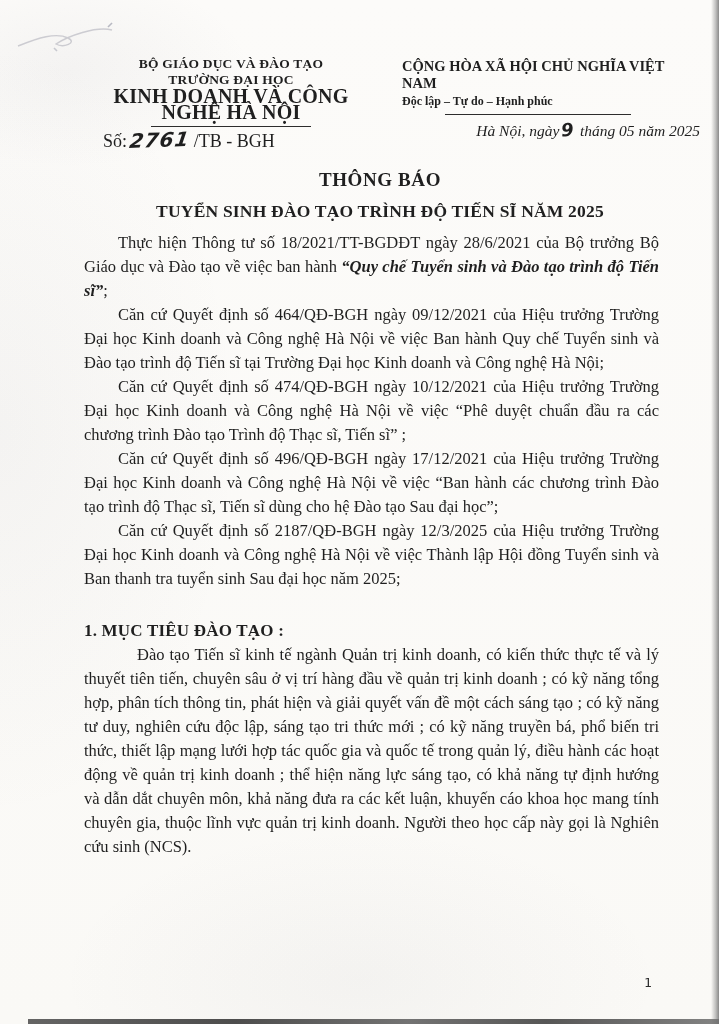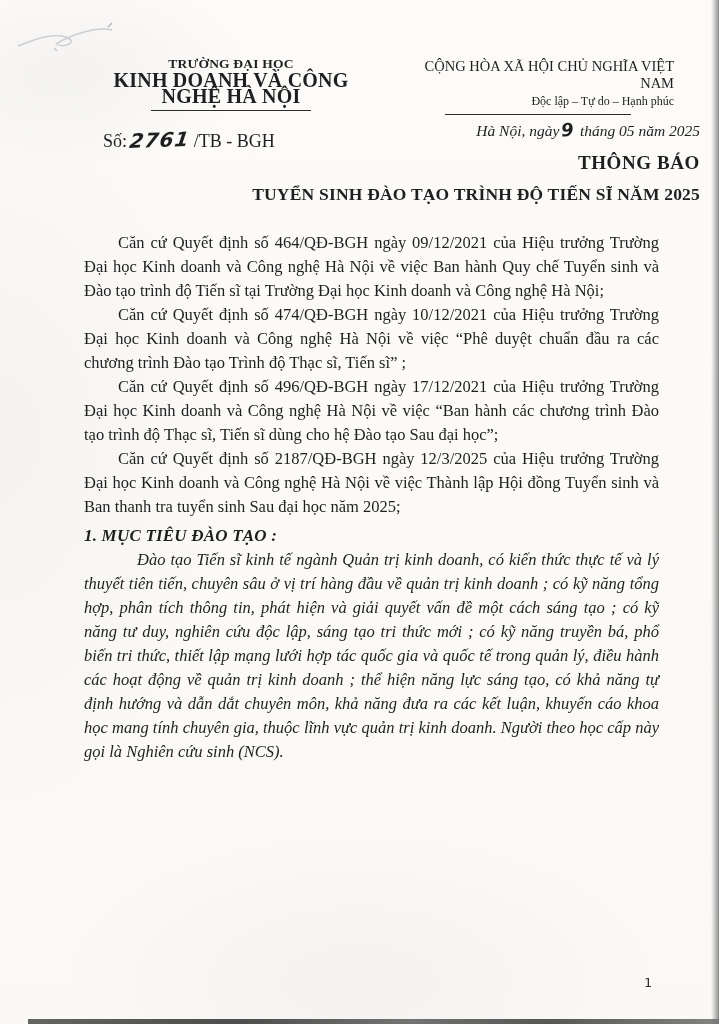--- a/index.html
+++ b/index.html
@@ -30,21 +30,21 @@
   
   .hdr-left {
     position:absolute; top:56px; left:100px; width:262px;
     text-align:center; font-weight:bold; font-size:13.5px; line-height:16px;
     letter-spacing:0.2px;
   }
   .hdr-left .l3 { font-size:20px; }
   .hdr-rule-left { margin:6px auto 0; width:160px; border-top:1.6px solid #2d2d2d; }
   .hdr-right {
     position:absolute; top:58px; left:402px; width:272px;
-    text-align:right; font-weight:normal;
+    text-align:left; font-weight:bold;
   }
   .hdr-right .l1 { font-size:14.5px; line-height:17px; }
   .hdr-right .l2 { font-size:12px; margin-top:2px; }
   .hdr-rule-right { margin:5px auto 0; width:186px; border-top:1.6px solid #2d2d2d; }
   .doc-number { position:absolute; top:128px; left:103px; font-size:18px; white-space:nowrap; }
   .handwritten-number {
     display:inline-block;
     font-family:"DejaVu Sans", sans-serif;
     font-style:italic; font-weight:bold; font-size:20px;
     letter-spacing:1px; transform:skewX(-10deg) rotate(-2deg);
@@ -54,50 +54,51 @@
     position:absolute; top:119px; left:420px; width:280px;
     text-align:right; font-style:italic; font-size:15.5px; white-space:nowrap;
   }
   .handwritten-day {
     display:inline-block;
     font-family:"DejaVu Sans", sans-serif;
     font-weight:bold; font-style:italic; font-size:18px;
     transform:rotate(-4deg); margin:0 6px 0 2px;
   }
   
-  .title-block { position:absolute; top:152px; left:60px; width:640px; text-align:right; font-weight:bold; }
+  .title-block { position:absolute; top:169px; left:60px; width:640px; text-align:center; font-weight:bold; }
   .title-line1 { font-size:19px; letter-spacing:0.6px; }
   .title-line2 { font-size:17.5px; margin-top:10px; letter-spacing:0.2px; }
   
   .body-text {
     position:absolute; top:231px; left:84px; width:575px;
     font-size:16.5px; line-height:24px; text-align:justify;
   }
   .para { margin:0; text-indent:34px; }
-  .section-heading { margin:5px 0 0 0; font-weight:bold; font-size:17px; letter-spacing:0.2px; text-indent:0;font-style:italic; }
-  .sec-para { text-indent:53px;font-style:italic; }
+  .section-heading { margin:28px 0 0 0; font-weight:bold; font-size:17px; letter-spacing:0.2px; text-indent:0; }
+  .sec-para { text-indent:53px; }
   .bolditalic { font-weight:bold; font-style:italic; }
   .bold { font-weight:bold; }
   .page-number {
     position:absolute; top:975px; left:644px;
     font-family:"DejaVu Sans Mono", monospace; font-size:13px; color:#2e2e2e;
   }
 </style>
 </head>
 <body>
 
 <div class="page">
 
   <svg class="scan-mark" width="170" height="60" viewBox="0 0 170 60">
     <path d="M10,34 C30,26 48,20 60,26 C70,31 55,36 48,32 C60,24 88,14 104,18" fill="none" stroke="#a9aab4" stroke-width="1.4" opacity="0.55"></path>
     <path d="M100,15 l4,-4" fill="none" stroke="#8e90a0" stroke-width="1.6" opacity="0.6"></path>
     <path d="M46,36 l3,3" fill="none" stroke="#9a9cab" stroke-width="1.6" opacity="0.5"></path>
   </svg>
 
   <div class="hdr-left">
+    <div class="l1">BỘ GIÁO DỤC VÀ ĐÀO TẠO</div>
     <div class="l2">TRƯỜNG ĐẠI HỌC</div>
     <div class="l3">KINH DOANH VÀ CÔNG NGHỆ HÀ NỘI</div>
     <div class="hdr-rule-left"></div>
   </div>
 
   <div class="doc-number">
     <span>Số:</span><span class="handwritten-number">2761</span><span>/TB - BGH</span>
   </div>
 
   <div class="hdr-right">
@@ -109,20 +110,21 @@
   <div class="date-line">
     <span>Hà Nội, ngày</span><span class="handwritten-day">9</span><span>tháng 05 năm 2025</span>
   </div>
 
   <div class="title-block">
     <div class="title-line1">THÔNG BÁO</div>
     <div class="title-line2">TUYỂN SINH ĐÀO TẠO TRÌNH ĐỘ TIẾN SĨ NĂM 2025</div>
   </div>
 
   <div class="body-text">
+      <p class="para"><span>Thực hiện Thông tư số 18/2021/TT-BGDĐT ngày 28/6/2021 của Bộ trưởng Bộ Giáo dục và Đào tạo về việc ban hành </span><span class="bolditalic">“Quy chế Tuyển sinh và Đào tạo trình độ Tiến sĩ”</span><span>;</span></p>
       <p class="para"><span>Căn cứ Quyết định số 464/QĐ-BGH ngày 09/12/2021 của Hiệu trưởng Trường Đại học Kinh doanh và Công nghệ Hà Nội về việc Ban hành Quy chế Tuyển sinh và Đào tạo trình độ Tiến sĩ tại Trường Đại học Kinh doanh và Công nghệ Hà Nội;</span></p>
       <p class="para"><span>Căn cứ Quyết định số 474/QĐ-BGH ngày 10/12/2021 của Hiệu trưởng Trường Đại học Kinh doanh và Công nghệ Hà Nội về việc “Phê duyệt chuẩn đầu ra các chương trình Đào tạo Trình độ Thạc sĩ, Tiến sĩ” ;</span></p>
       <p class="para"><span>Căn cứ Quyết định số 496/QĐ-BGH ngày 17/12/2021 của Hiệu trưởng Trường Đại học Kinh doanh và Công nghệ Hà Nội về việc “Ban hành các chương trình Đào tạo trình độ Thạc sĩ, Tiến sĩ dùng cho hệ Đào tạo Sau đại học”;</span></p>
       <p class="para"><span>Căn cứ Quyết định số 2187/QĐ-BGH ngày 12/3/2025 của Hiệu trưởng Trường Đại học Kinh doanh và Công nghệ Hà Nội về việc Thành lập Hội đồng Tuyển sinh và Ban thanh tra tuyển sinh Sau đại học năm 2025;</span></p>
       <p class="section-heading">1. MỤC TIÊU ĐÀO TẠO :</p>
       <p class="para sec-para"><span>Đào tạo Tiến sĩ kinh tế ngành Quản trị kinh doanh, có kiến thức thực tế và lý thuyết tiên tiến, chuyên sâu ở vị trí hàng đầu về quản trị kinh doanh ; có kỹ năng tổng hợp, phân tích thông tin, phát hiện và giải quyết vấn đề một cách sáng tạo ; có kỹ năng tư duy, nghiên cứu độc lập, sáng tạo tri thức mới ; có kỹ năng truyền bá, phổ biến tri thức, thiết lập mạng lưới hợp tác quốc gia và quốc tế trong quản lý, điều hành các hoạt động về quản trị kinh doanh ; thể hiện năng lực sáng tạo, có khả năng tự định hướng và dẫn dắt chuyên môn, khả năng đưa ra các kết luận, khuyến cáo khoa học mang tính chuyên gia, thuộc lĩnh vực quản trị kinh doanh. Người theo học cấp này gọi là Nghiên cứu sinh (NCS).</span></p>
     </div>
 
   <div class="page-number">1</div>
 

